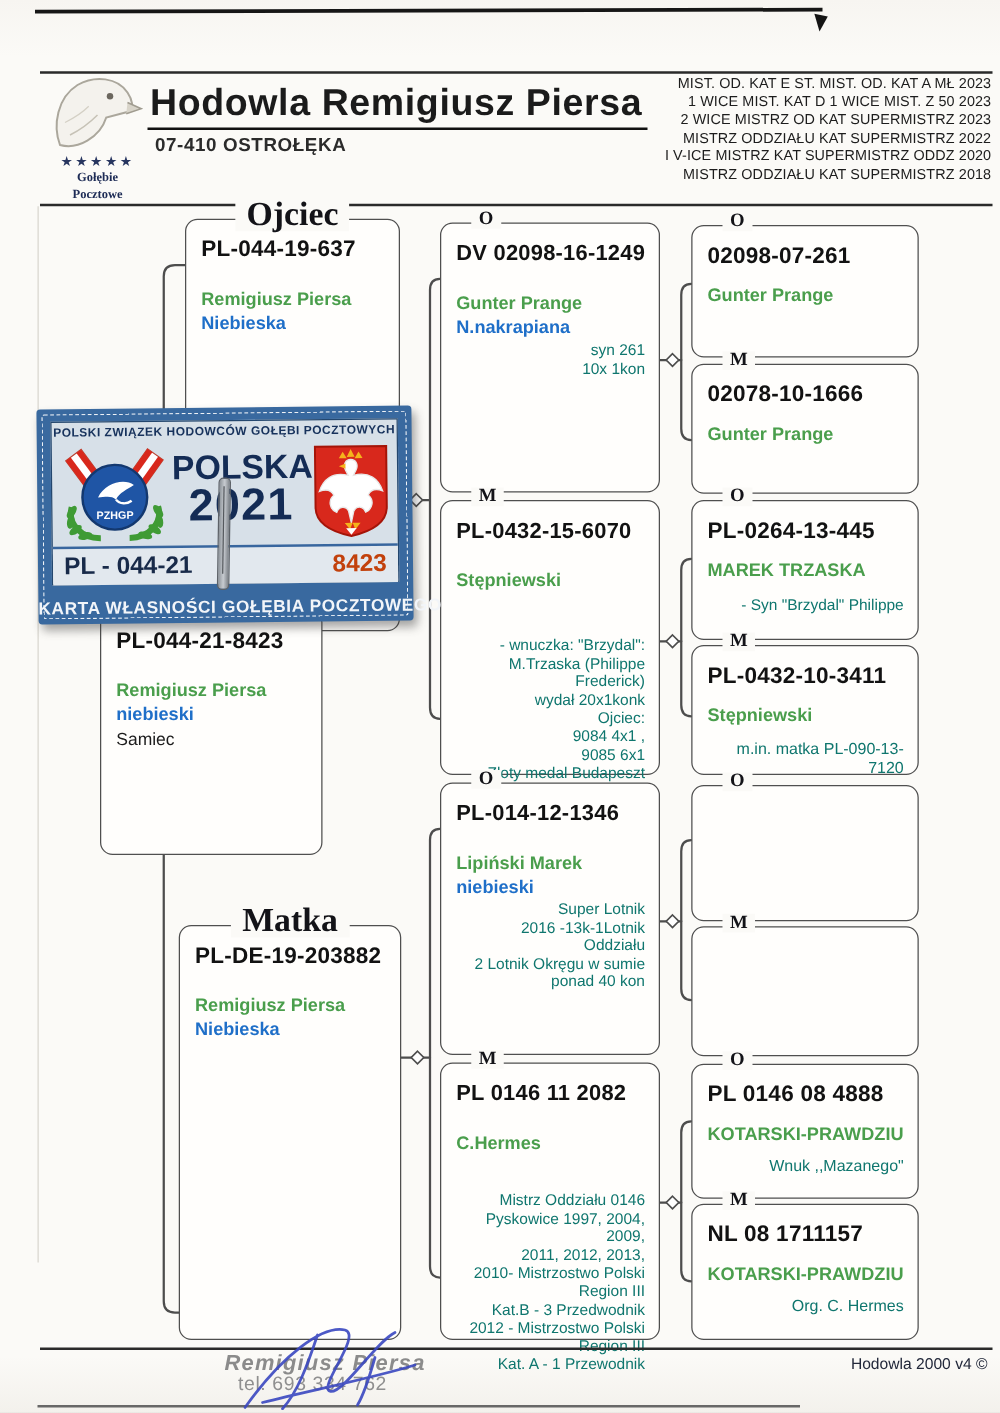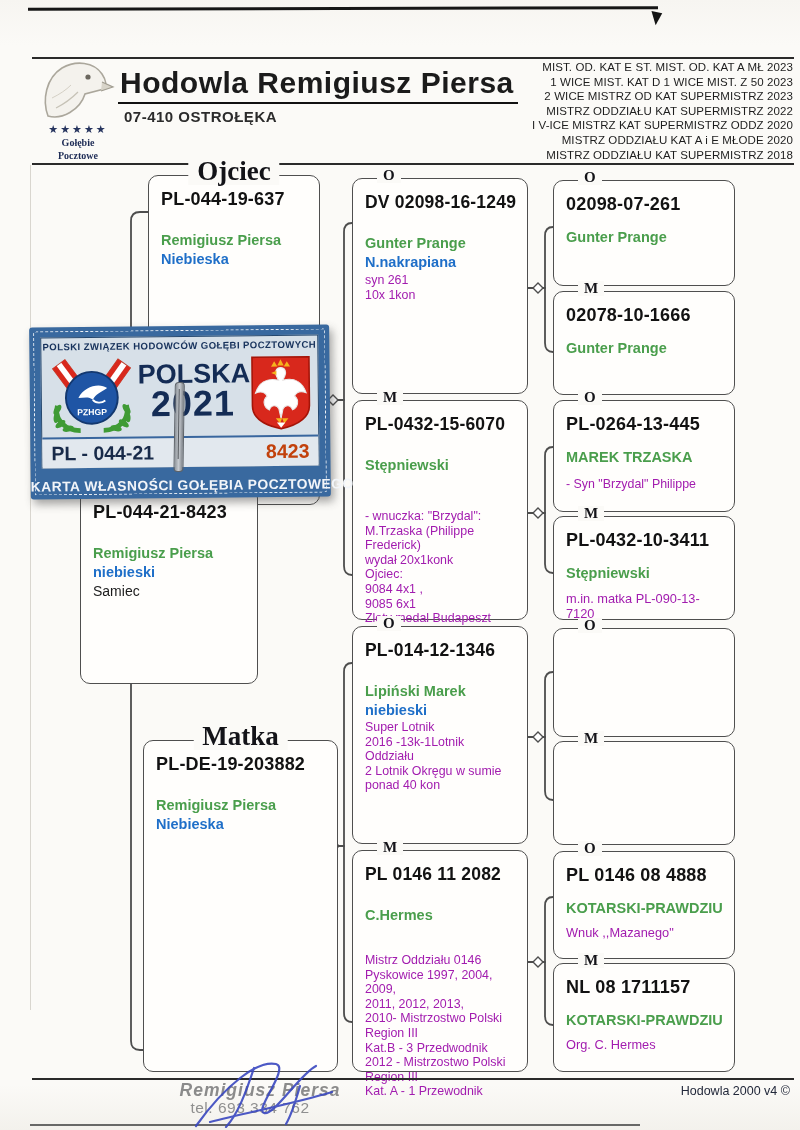--- a/index.html
+++ b/index.html
@@ -27,21 +27,21 @@
   .pbox-title{position:absolute;top:-18px;left:50%;transform:translateX(-50%);background:#fbfaf7;padding:0 9px;
               font-family:"Liberation Serif",serif;font-weight:bold;font-size:27px;line-height:27px;white-space:nowrap;color:#131318;}
   .pbox-title.small{font-size:18px;line-height:18px;top:-11px;}
   .pbox-tag{position:absolute;top:-11px;left:24px;background:#fbfaf7;padding:0 6px;
             font-family:"Liberation Serif",serif;font-weight:bold;font-size:15px;line-height:15px;color:#131318;}
   .pbody{padding:13px 11px 0 12px;}
   .ring{font-size:18px;font-weight:bold;color:#121212;letter-spacing:.2px;white-space:nowrap;}
   .owner{font-size:14.5px;font-weight:bold;color:var(--green);margin-top:22px;}
   .cdesc{font-size:14.5px;font-weight:bold;color:var(--blue);margin-top:3px;}
   .sexline{font-size:14px;color:#1c1c1c;margin-top:3px;}
-  .notes{font-size:12.4px;line-height:14.6px;color:#a21caf;white-space:pre-line;margin-top:6px;}
+  .notes{font-size:12.4px;line-height:14.6px;color:#0f766e;white-space:pre-line;margin-top:6px;text-align:right;}
   .g3 .owner{margin-top:14px;}
   
   .card{position:absolute;left:30px;top:326px;width:300px;height:172px;background:var(--cardblue);
         border-radius:3px;transform:rotate(-0.6deg);box-shadow:3px 5px 8px rgba(60,60,60,.45);}
   .card-perf{position:absolute;inset:4px;border:1.3px dashed #eef2f7;border-radius:2px;}
   .card-inner{position:absolute;left:11px;right:11px;top:10px;height:129px;background:var(--cardlight);
               border:1px solid #24476e;}
   .card-hdr{position:absolute;left:0;right:0;top:3px;text-align:center;font-size:9.6px;font-weight:bold;
             color:#17325c;letter-spacing:.4px;white-space:nowrap;}
   .card-mid{position:absolute;left:0;right:0;top:17px;height:80px;}
@@ -92,21 +92,20 @@
   </div>
 
   <div class="hdr-title">Hodowla Remigiusz Piersa</div>
   <div class="hdr-addr">07-410 OSTROŁĘKA</div>
   <div class="hdr-achv">
     <div>MIST. OD. KAT  E ST. MIST. OD. KAT A  MŁ 2023</div>
     <div>1 WICE MIST. KAT D 1 WICE MIST. Z 50 2023</div>
     <div>2 WICE MISTRZ OD KAT SUPERMISTRZ 2023</div>
     <div>MISTRZ ODDZIAŁU KAT SUPERMISTRZ 2022</div>
     <div>I V-ICE MISTRZ KAT SUPERMISTRZ ODDZ 2020</div>
-    <div>MISTRZ ODDZIAŁU KAT  A i E MŁODE 2020</div>
     <div>MISTRZ ODDZIAŁU KAT SUPERMISTRZ 2018</div>
   </div>
 
   <svg width="800" height="1130" viewBox="0 0 800 1130" style="position:absolute;left:0;top:0;">
     <g fill="none" stroke="#4d4d4d" stroke-width="1.8" stroke-linecap="round">
       <path d="M148 212 H140 Q131 212 131 221 V1041 Q131 1050 140 1050 H144"></path>
       <path d="M352 223 Q344 223 344 232 V566 Q344 575 352 575"></path>
       <path d="M320 400 H344"></path>
       <path d="M352 663 Q344 663 344 672 V1013 Q344 1022 352 1022"></path>
       <path d="M321 846 H344"></path>
@@ -141,21 +140,21 @@
   <div class="pbox" style="left:80px;top:488px;width:178px;height:196px;">
     <span class="pbox-title small">Rodowód gołębia</span>
     <div class="pbody">
       <div class="ring">PL-044-21-8423</div>
       <div class="owner">Remigiusz Piersa</div>
       <div class="cdesc">niebieski</div>
       <div class="sexline">Samiec</div>
     </div>
   </div>
 
-  <div class="pbox" style="left:143px;top:740px;width:195px;height:332px;">
+  <div class="pbox" style="left:143px;top:740px;width:178px;height:332px;">
     <span class="pbox-title">Matka</span>
     <div class="pbody">
       <div class="ring">PL-DE-19-203882</div>
       <div class="owner">Remigiusz Piersa</div>
       <div class="cdesc">Niebieska</div>
     </div>
   </div>
 
   <div class="pbox" style="left:352px;top:178px;width:176px;height:216px;">
     <span class="pbox-tag">O</span>

